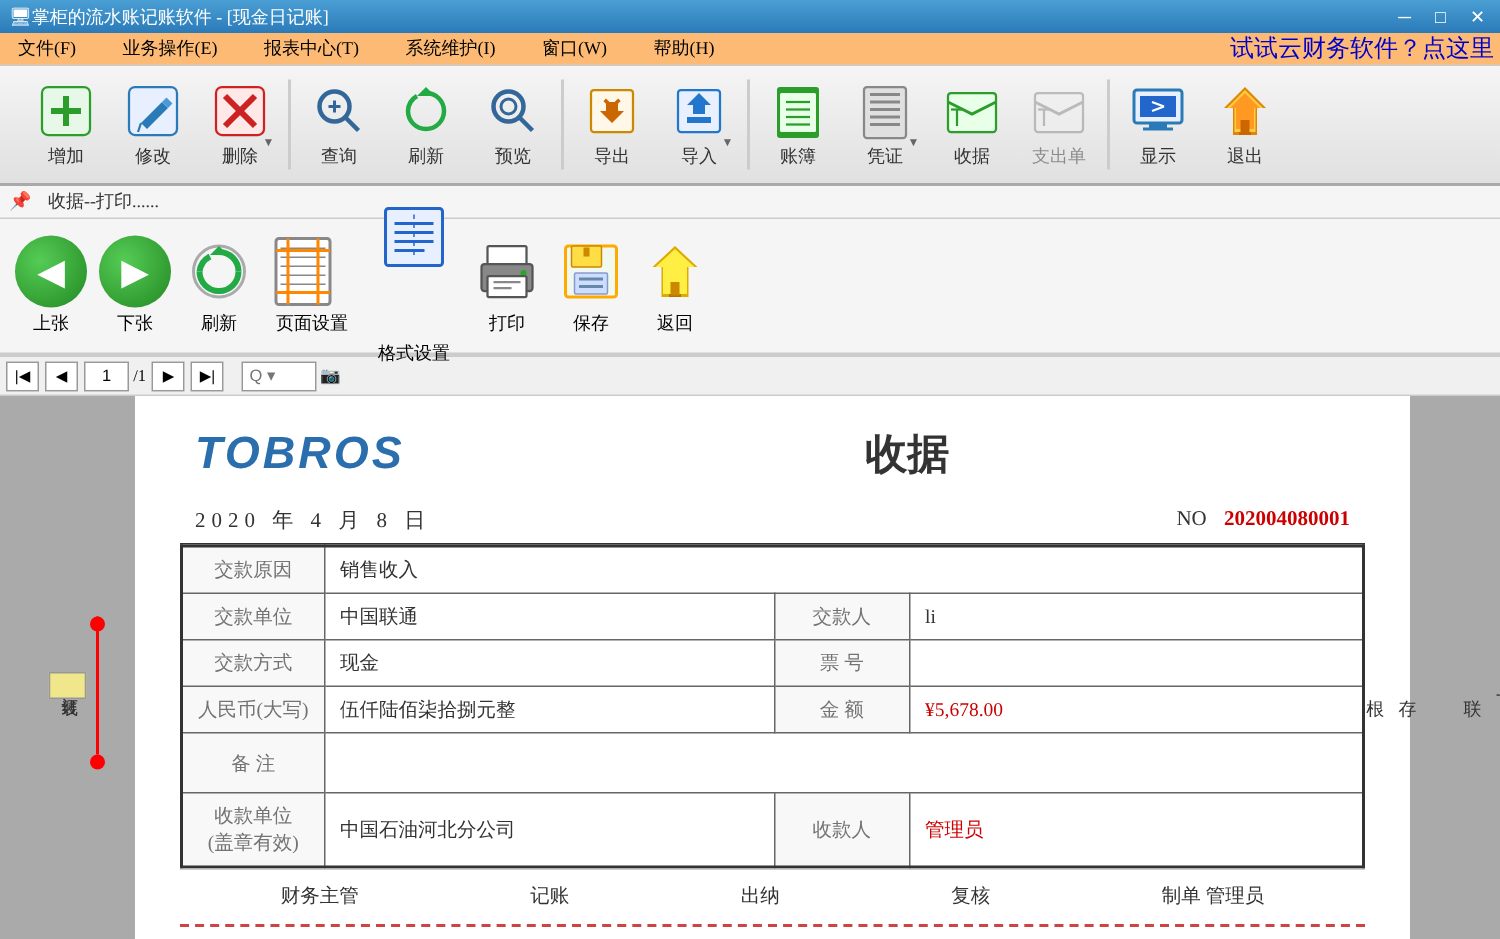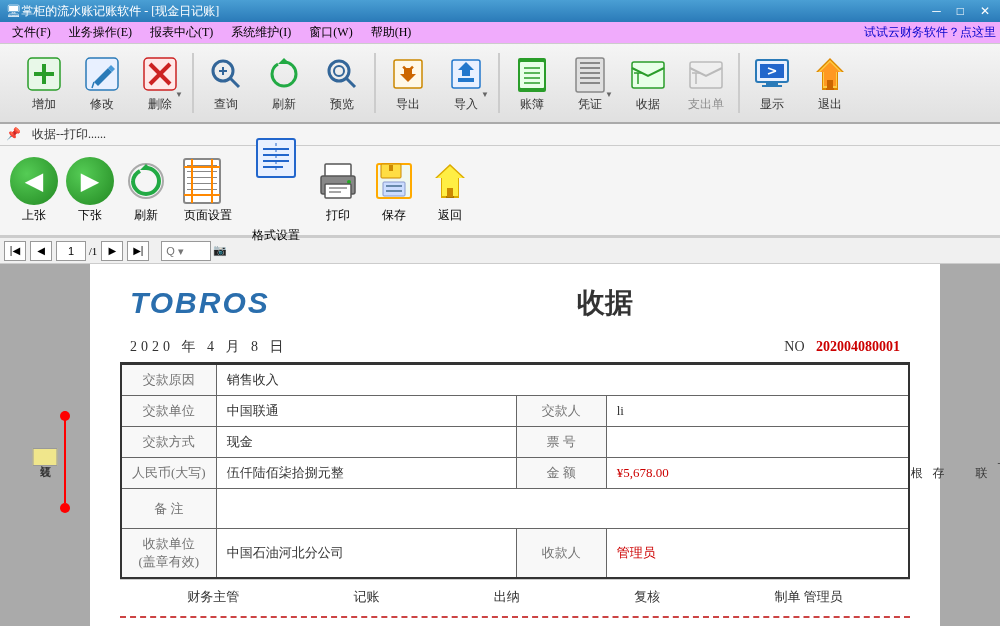--- a/index.html
+++ b/index.html
@@ -11,38 +11,38 @@
       color: white;
       height: 22px;
       display: flex;
       align-items: center;
       padding: 0 6px;
       font-size: 12px;
     }
 
     
     #menubar {
-      background: #f0abfc;
+      background: #fdba74;
       height: 22px;
       display: flex;
-      align-items: center;
+      align-items: flex-end;
       padding: 0 4px;
       border-bottom: 1px solid #ccc;
       font-size: 12px;
-      gap: 2px;
+      gap: 15px;
     }
     #menubar .menu-item {
       padding: 2px 8px;
       cursor: pointer;
       color: #000;
     }
     #menubar .cloud-promo {
       margin-left: auto;
       color: #0000cc;
-      font-size: 12px;
+      font-size: 16px;
       cursor: pointer;
     }
 
     
     #toolbar {
       background: linear-gradient(to bottom, #f5f5f5, #e0e0e0);
       height: 80px;
       display: flex;
       align-items: center;
       padding: 4px 16px;

